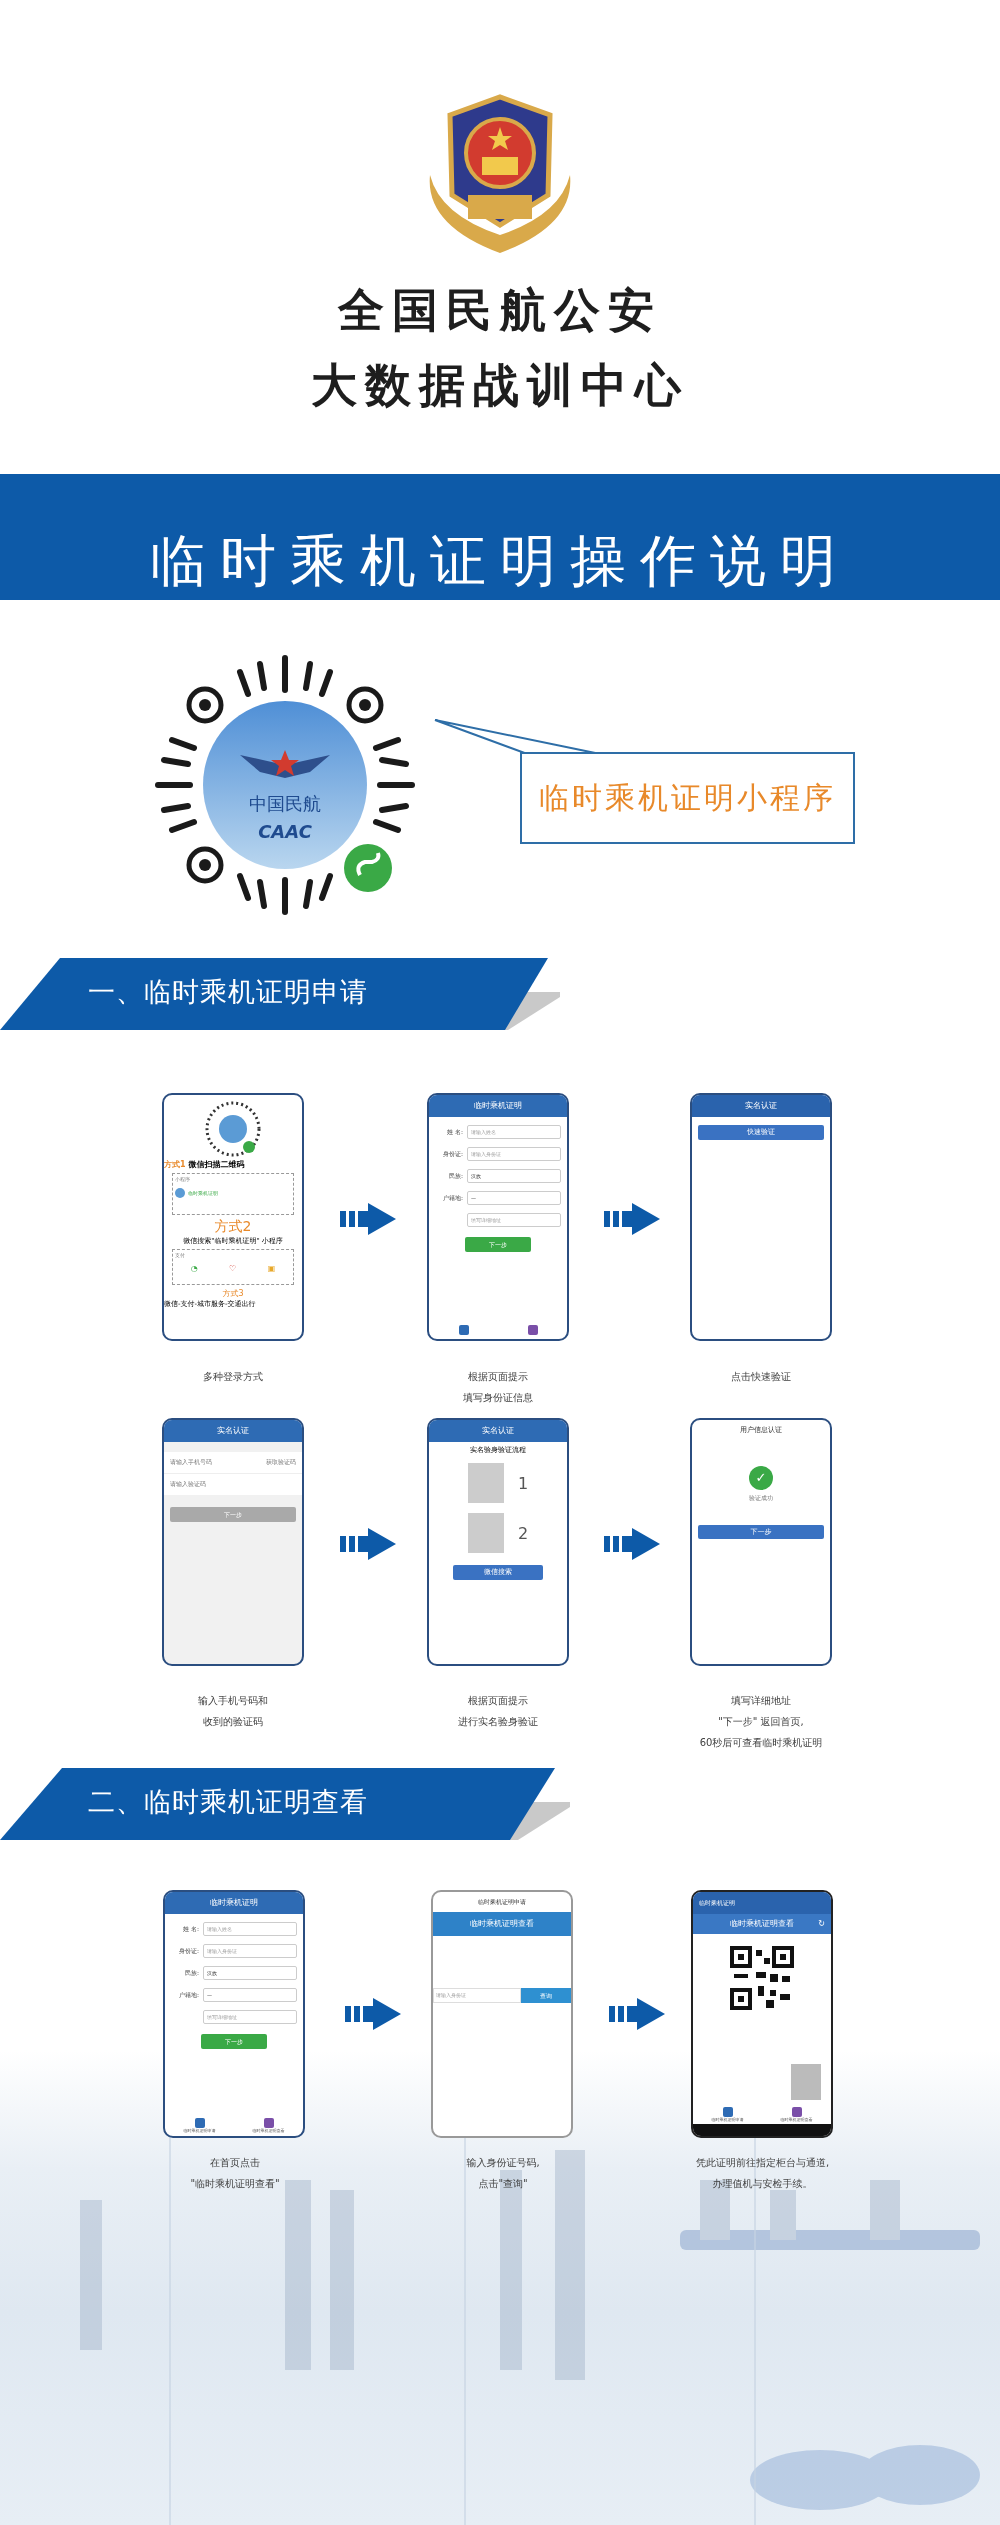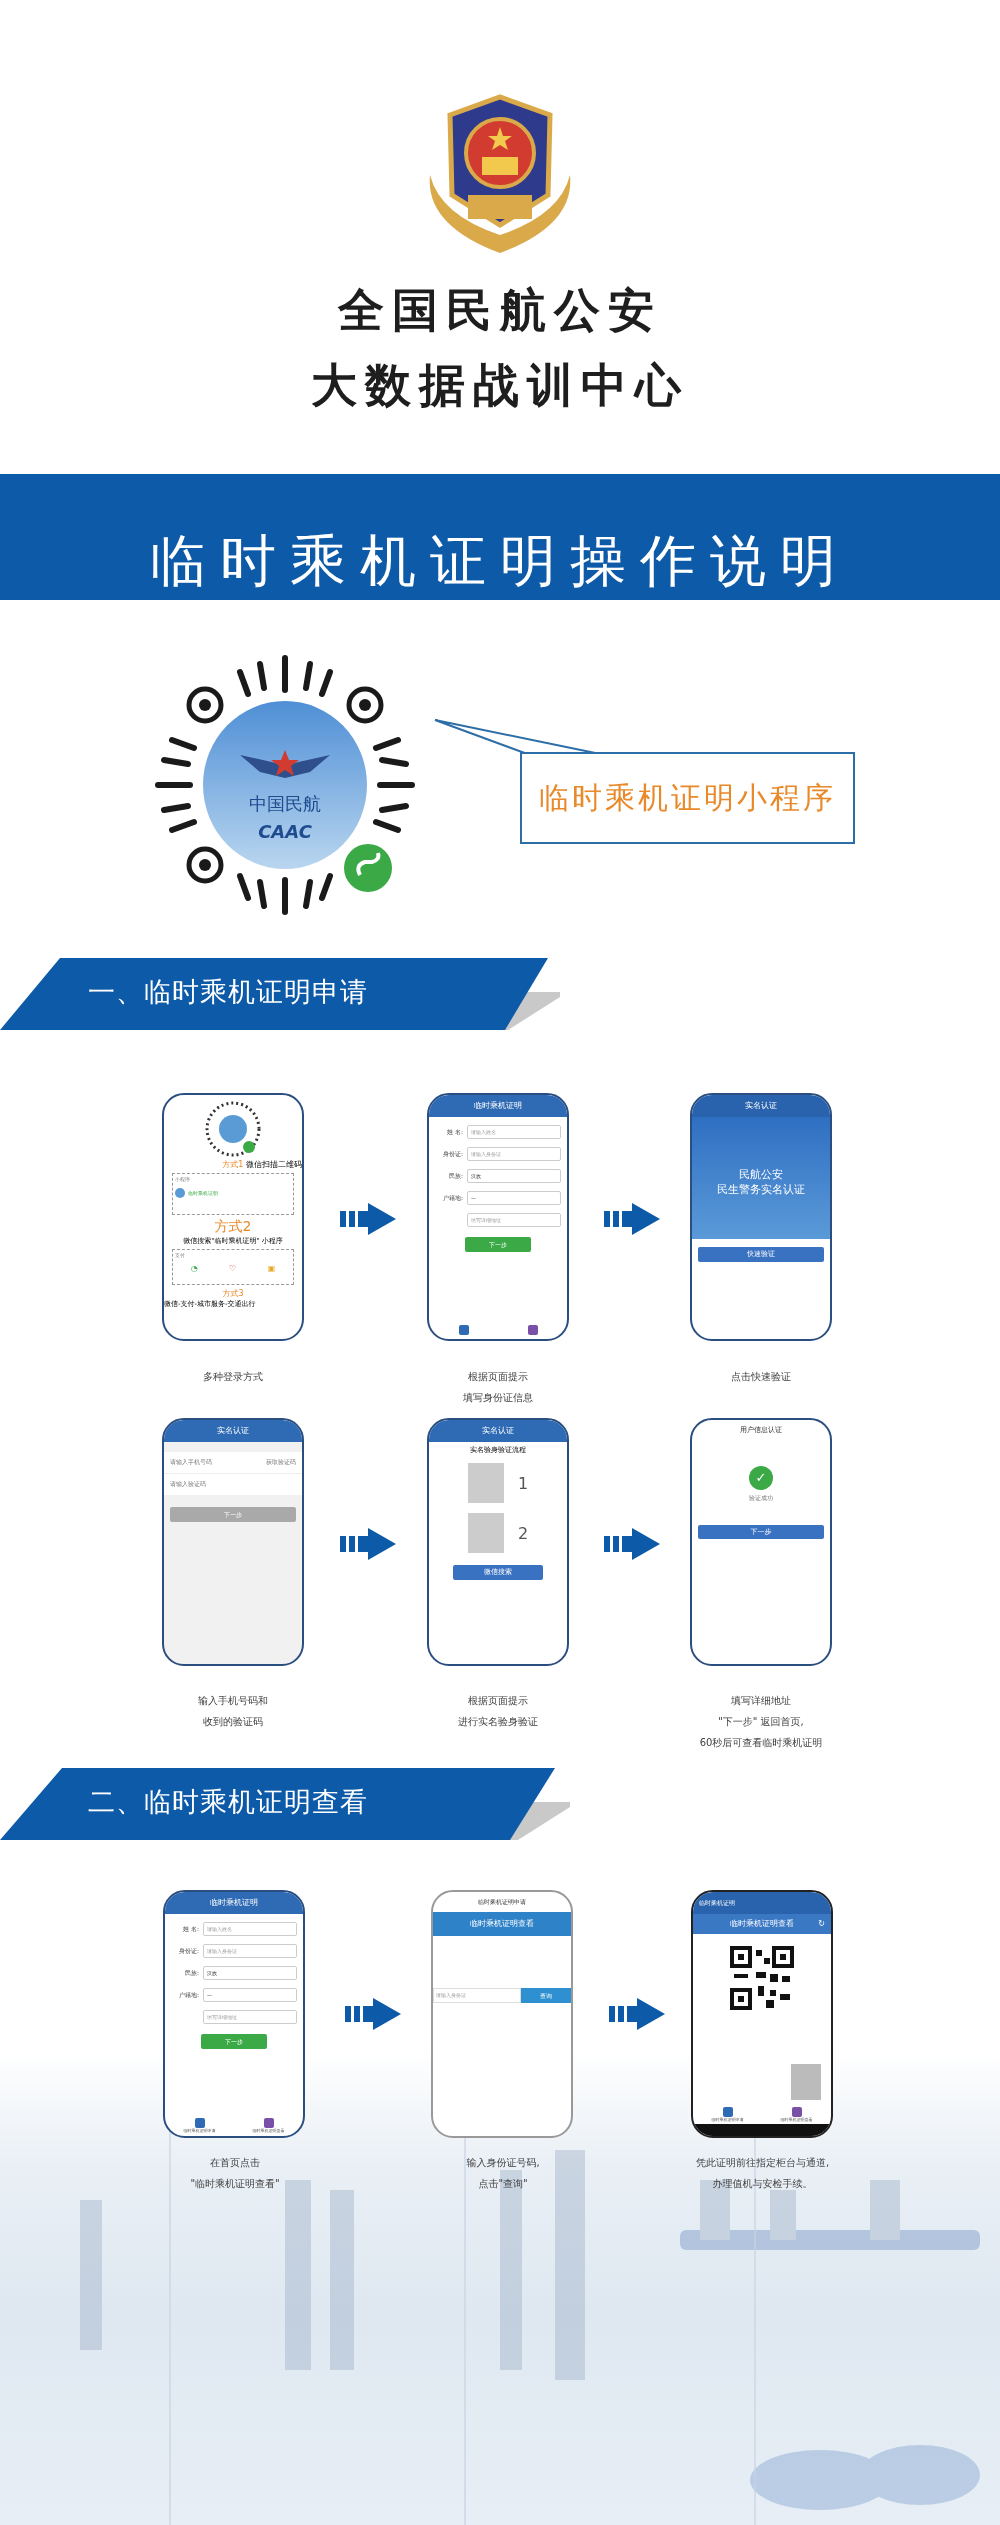--- a/index.html
+++ b/index.html
@@ -9,21 +9,21 @@
   .org-title { left: 0; width: 1000px; text-align: center; font-family: "DejaVu Serif", serif; font-weight: bold; color: #1e1e1e; letter-spacing: 8px; }
   .org1 { top: 280px; font-size: 46px; }
   .org2 { top: 355px; font-size: 46px; }
   .banner { left: 0; top: 474px; width: 1000px; height: 126px; background: #0d5aa8; display: flex; align-items: flex-end; justify-content: center; }
   .banner span { color: #fff; font-size: 56px; letter-spacing: 14px; font-family: "DejaVu Sans", sans-serif; }
   .qr-wrap { left: 150px; top: 650px; width: 270px; height: 270px; }
   .callout { left: 520px; top: 752px; width: 335px; height: 92px; border: 2px solid #2e6ea7; display: flex; align-items: center; justify-content: center; background: #fff; }
   .callout span { color: #e8892a; font-size: 30px; letter-spacing: 3px; }
   .section-banner { left: 0; width: 560px; height: 72px; }
   .section-banner .lbl { position: absolute; left: 88px; top: 16px; color: #fff; font-size: 27px; letter-spacing: 1px; }
-  .phone { position: absolute; border: 2px solid #2b4e80; border-radius: 22px; background: #fff; overflow: hidden; }
+  .phone { position: absolute; border: 2px solid #2b4e80; border-radius: 10px; background: #fff; overflow: hidden; }
   .phone .bar { height: 22px; background: #2e6bb4; color: #fff; font-size: 8px; text-align: center; line-height: 22px; position: relative; }
   .caption { position: absolute; text-align: center; font-size: 10px; color: #404040; line-height: 21px; }
   .arrow { position: absolute; width: 56px; height: 32px; }
   .field-row { display: flex; align-items: center; margin: 8px 6px; font-size: 6px; color: #444; }
   .field-row .l { width: 28px; text-align: right; margin-right: 4px; }
   .field-row .f { flex: 1; height: 14px; border: 1px solid #ccc; border-radius: 2px; font-size: 5px; color: #999; padding-left: 3px; line-height: 12px; }
   .green-btn { margin: 10px auto; width: 66px; height: 15px; background: #3aa946; color: #fff; font-size: 6px; text-align: center; line-height: 15px; border-radius: 2px; }
   .blue-btn { background: #3a72c2; color: #fff; font-size: 7px; text-align: center; border-radius: 2px; }
   .photo-bg { left: 0; top: 2050px; width: 1000px; height: 475px; background: linear-gradient(180deg, rgba(255,255,255,1) 0%, #e9eff5 25%, #dfe8f1 55%, #e7eef5 100%); }
 </style>
@@ -135,21 +135,21 @@
   </svg>
   <span class="lbl">一、临时乘机证明申请</span>
 </div>
 
 <div class="phone" style="left:162px;top:1093px;width:142px;height:248px;border-color:#2b4e80">
   <svg width="60" height="56" style="display:block;margin:6px auto 0">
     <circle cx="30" cy="28" r="26" fill="none" stroke="#333" stroke-width="3" stroke-dasharray="2 3"></circle>
     <circle cx="30" cy="28" r="14" fill="#5b9bd5"></circle>
     <circle cx="46" cy="46" r="6" fill="#3aa946"></circle>
   </svg>
-  <div style="text-align:right;font-size:8px;margin-top:2px;">
+  <div style="text-align:left;font-size:8px;margin-top:2px;font-weight:bold;">
     <span style="color:#e8892a">方式1</span>
     <span>微信扫描二维码</span>
   </div>
   <div style="margin:3px 8px;border:1px dashed #999;height:42px;font-size:5px;padding:2px;color:#777">
     <div>小程序</div>
     <div style="display:flex;align-items:center;margin-top:6px">
         <span style="width:10px;height:10px;border-radius:50%;background:#5b9bd5;display:inline-block;margin-right:3px"></span>
         <span style="color:#3aa946">临时乘机证明</span>
       </div>
   </div>
@@ -212,24 +212,20 @@
 
 <svg class="arrow" style="left:604px;top:1203px" viewBox="0 0 56 32">
   <rect x="0" y="8" width="6" height="16" fill="#0d5aa8"></rect>
     <rect x="9" y="8" width="6" height="16" fill="#0d5aa8"></rect>
   <rect x="18" y="8" width="12" height="16" fill="#0d5aa8"></rect>
     <polygon points="28,0 56,16 28,32" fill="#0d5aa8"></polygon>
 </svg>
 
 <div class="phone" style="left:690px;top:1093px;width:142px;height:248px">
   <div class="bar" style="background:#2a63ad">实名认证</div>
-  <div style="height:122px;background:linear-gradient(180deg,#2f6fc2,#5b9ad8);color:#fff;text-align:center;padding-top:50px">
-    <div style="font-size:11px">民航公安</div>
-    <div style="font-size:11px">民生警务实名认证</div>
-  </div>
   <div class="blue-btn" style="margin:8px 6px;height:15px;line-height:15px">快速验证</div>
 </div>
 <div class="caption" style="left:658px;top:1366px;width:206px">
   <div>点击快速验证</div>
 </div>
 
 <div class="phone" style="left:162px;top:1418px;width:142px;height:248px;background:#f1f1f1">
   <div class="bar">实名认证</div>
   <div style="background:#fff;margin-top:10px;font-size:6px;color:#777">
     <div style="padding:6px;border-bottom:1px solid #eee;display:flex;justify-content:space-between">

